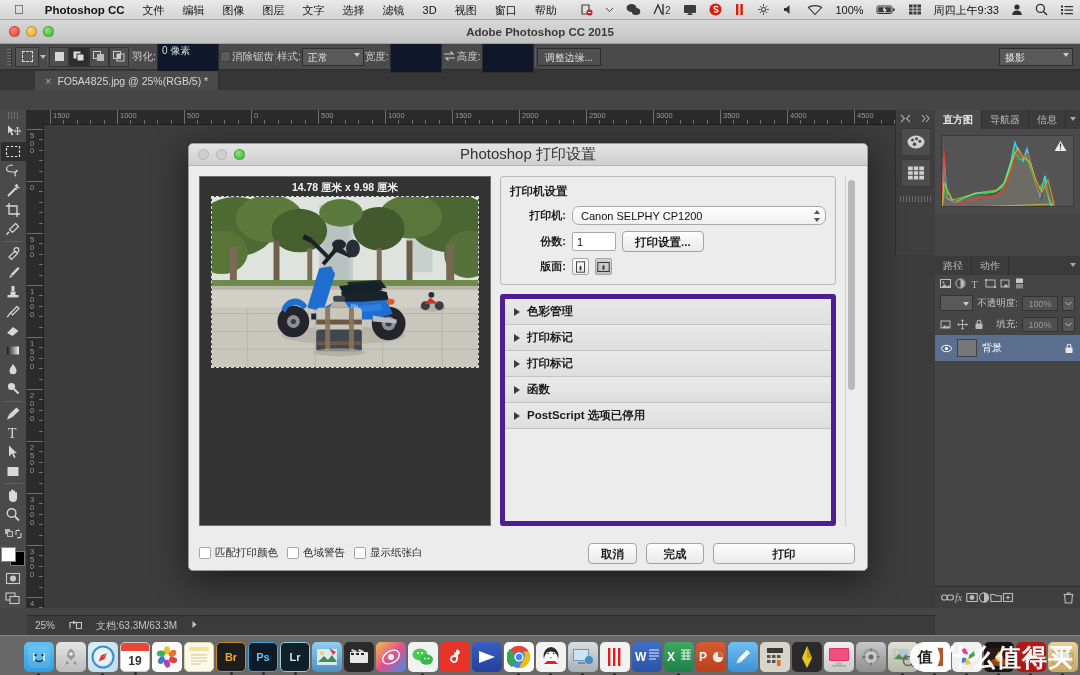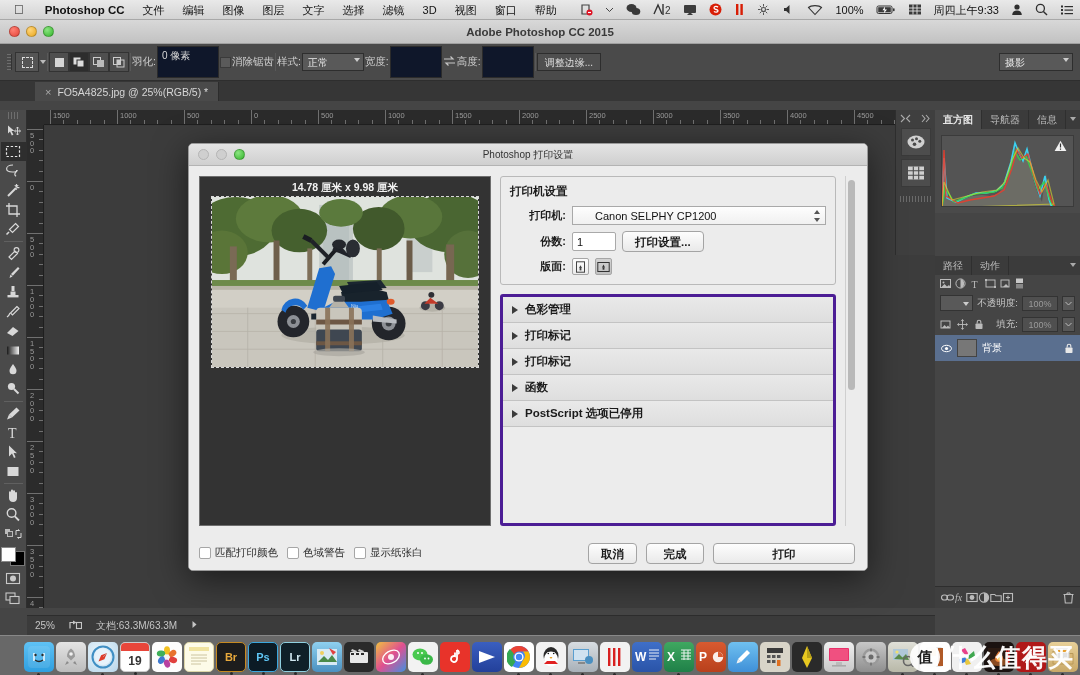--- a/index.html
+++ b/index.html
@@ -38,21 +38,21 @@
   .dot.y { background:radial-gradient(circle at 35% 32%, #ffd479, #e9a81f); }
   .dot.g { background:radial-gradient(circle at 35% 32%, #8ce582, #35b62c); }
   #titlebar .tt {
     position:absolute; left:0; right:0; text-align:center;
     font-size:11.5px; color:#3a3a3a; font-weight:bold;
   }
 
   
   #optbar {
     height:26px; background:#4a4a4a; border-bottom:1px solid #2e2e2e;
-    display:flex; align-items:center; gap:1px; padding:18px 7px;
+    display:flex; align-items:center; gap:1px; padding:12px 7px;
     font-size:10.5px; color:#cfcfcf;
   }
   .grip { width:5px; height:16px;
     background:repeating-linear-gradient(#6e6e6e 0 1px, transparent 1px 3px);
     border-right:1px solid #333; margin-right:2px; }
   .toolpreview {
     width:24px; height:20px; background:#555; border:1px solid #333;
     display:flex; align-items:center; justify-content:center;
   }
   .marq { width:11px; height:11px; border:1px dashed #ddd; }
@@ -154,55 +154,55 @@
     background:#ececec; border:1px solid #9a9a9a; border-radius:5px;
     box-shadow:0 8px 34px rgba(0,0,0,.55); overflow:hidden;
     display:flex; flex-direction:column;
   }
   #dlgtitle { height:22px; background:linear-gradient(#e4e4e4,#cfcfcf);
     border-bottom:1px solid #b3b3b3; position:relative; display:flex; align-items:center; }
   #dlgtitle .ddots { display:flex; gap:7px; padding-left:9px; }
   .ddot { width:11px;height:11px;border-radius:50%; }
   .ddot.off { background:#cfcfcf; border:1px solid #b5b5b5; }
   .ddot.gg { background:radial-gradient(circle at 35% 32%,#8ce582,#35b62c); border:1px solid rgba(0,0,0,.2); }
-  #dlgtitle .dtt { position:absolute; left:0;right:0; text-align:center; font-size:10px; color:#333; }
+  #dlgtitle .dtt { position:absolute; left:0;right:0; text-align:center; font-size:15px; color:#333; }
   #dlgbody { flex:1; display:flex; padding:10px; gap:9px; background:#ececec; }
 
   #previewcol { width:292px; display:flex; flex-direction:column; }
   #previewbox { flex:1; background:#333; border:1px solid #6e6e6e; position:relative; }
   #prevsize { position:absolute; left:0;right:0; top:4px; text-align:center;
     color:#f2f2f2; font-size:10.5px; font-weight:bold; }
   #prevphoto { position:absolute; left:11px; top:19px; right:11px; height:172px;
     border:1px dashed #d8d8d8; overflow:hidden; }
 
   #settingscol { flex:1; display:flex; flex-direction:column; }
   .fieldset { border:1px solid #b9b9b9; border-radius:3px; background:#ececec;
     padding:7px 9px 9px; position:relative; }
   .fieldset > .legend { font-size:11.5px; font-weight:bold; color:#1c1c1c; margin-bottom:7px; }
   .frow { display:flex; align-items:center; gap:6px; margin-bottom:6px; }
   .flabel { width:56px; text-align:right; font-size:11px; color:#1c1c1c; font-weight:bold; }
   .macsel { flex:1; height:19px; background:linear-gradient(#fefefe,#f0f0f0);
-    border:1px solid #a9a9a9; border-radius:0; font-size:11px; color:#111;
-    padding:0 22px 0 22px; line-height:18px; position:relative; }
+    border:1px solid #a9a9a9; border-radius:7px; font-size:11px; color:#111;
+    padding:0 22px 0 8px; line-height:18px; position:relative; }
   .macsel .stp { position:absolute; right:4px; top:2px; width:8px;height:14px; }
   .macsel .stp:before,.macsel .stp:after { content:""; position:absolute; left:1px;
     width:0;height:0;border-left:3px solid transparent;border-right:3px solid transparent; }
   .macsel .stp:before { top:1px; border-bottom:4px solid #555; }
   .macsel .stp:after { bottom:1px; border-top:4px solid #555; }
   .macinput { width:44px; height:19px; background:#fff; border:1px solid #a9a9a9; border-radius:2px;
     font-size:11px; color:#111; padding:0 4px; line-height:18px; }
   .macbtn { height:21px; background:linear-gradient(#fdfdfd,#e9e9e9);
     border:1px solid #a4a4a4; border-radius:4px; font-size:11.5px; color:#1a1a1a;
     padding:0 12px; line-height:20px; font-weight:bold; text-align:center; }
   .macbtn.def { background:linear-gradient(#fdfdfd,#eaeaea); }
   .orientbtn { width:17px;height:17px; background:linear-gradient(#fdfdfd,#ebebeb);
     border:1px solid #a6a6a6; border-radius:2px; display:flex; align-items:center; justify-content:center; }
   .orientbtn.on { background:linear-gradient(#d2d2d2,#c0c0c0); }
 
-  #sections { margin-top:9px; border:3px solid #4c1d95; border-radius:3px;
+  #sections { margin-top:9px; border:5px solid #4c1d95; border-radius:3px;
     background:#e3e3e3; overflow:hidden; flex:1; display:flex; flex-direction:column; }
   .secrow { height:26px; background:linear-gradient(#e9e9e9,#dedede);
     border-bottom:1px solid #c3c3c3; display:flex; align-items:center; gap:7px; padding:0 9px;
     font-size:11.5px; font-weight:bold; color:#1a1a1a; }
   .tri { width:0;height:0;border-top:4.5px solid transparent;border-bottom:4.5px solid transparent;
     border-left:6px solid #3b3b3b; }
   #secfill { flex:1; background:#ececec; }
   #dlgfooter { height:34px; background:#ececec; display:flex; align-items:center;
     padding:0 12px 0 10px; gap:9px; }
   .dcbx { display:flex; align-items:center; gap:4px; font-size:10.5px; color:#2a2a2a; }

